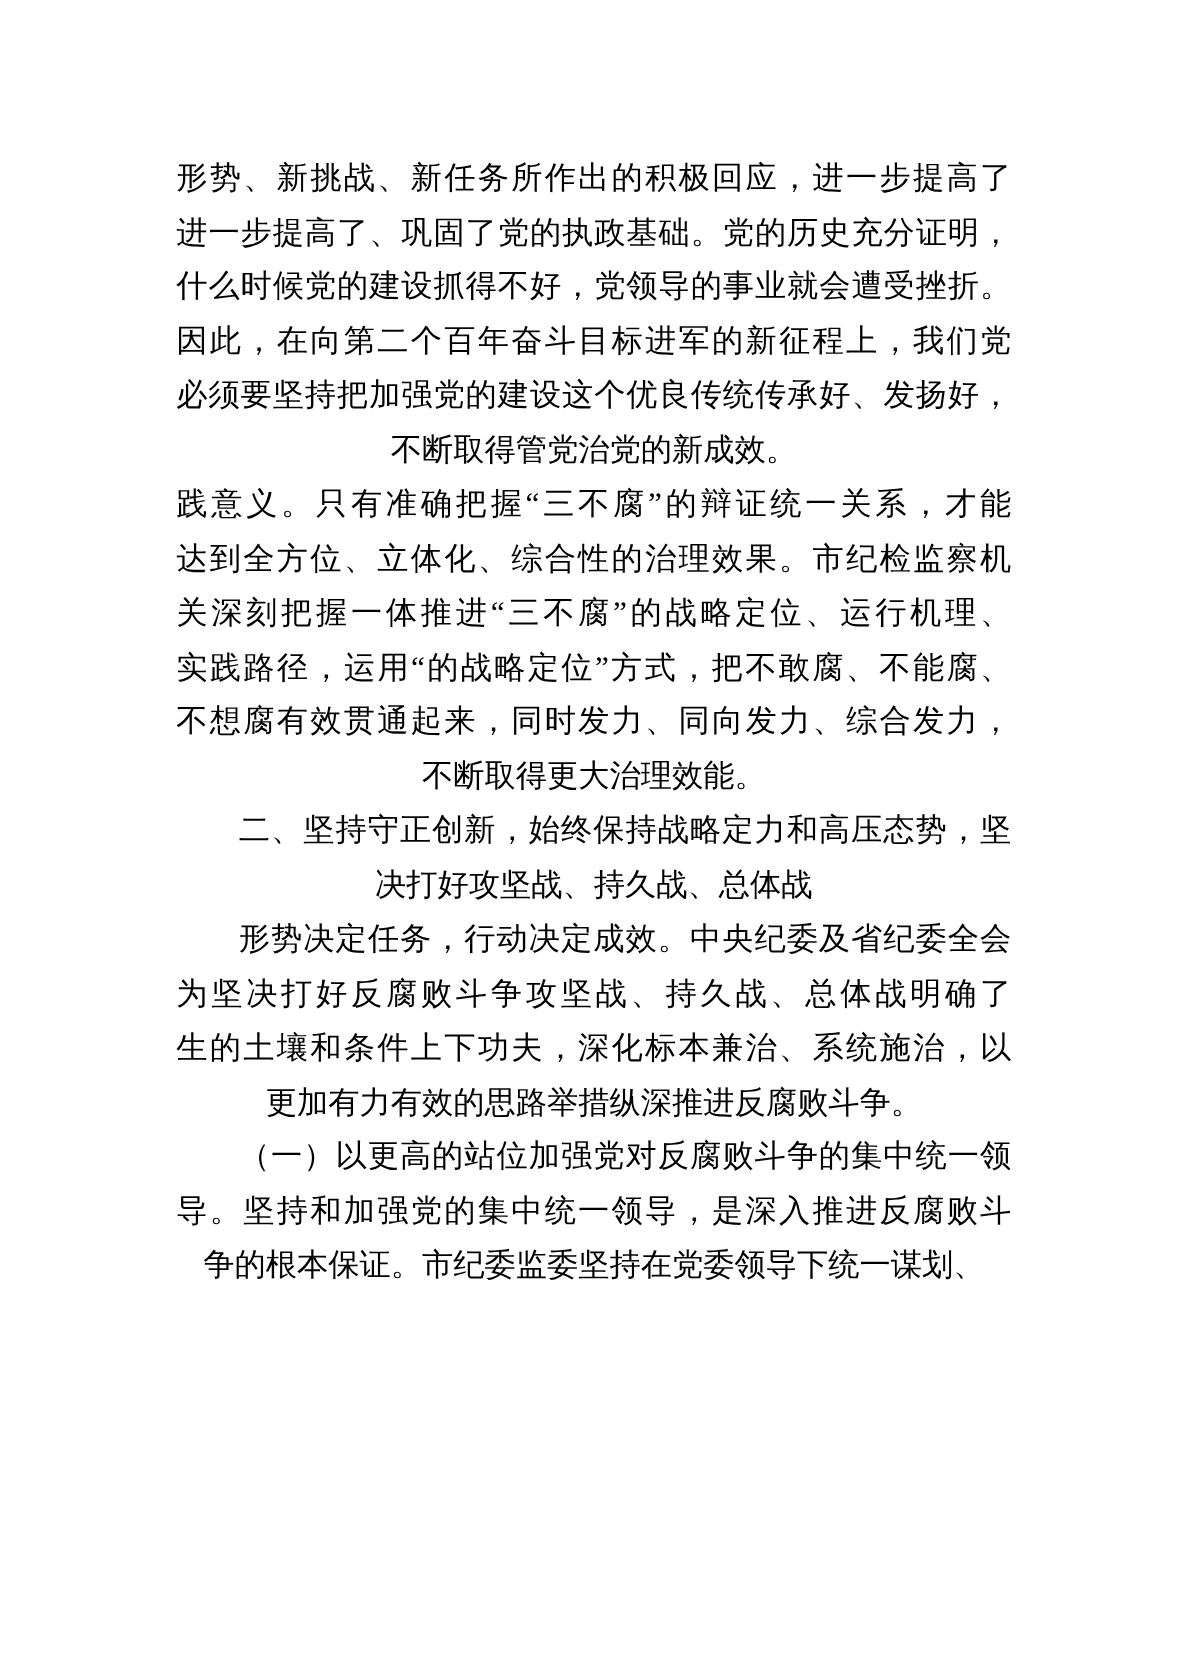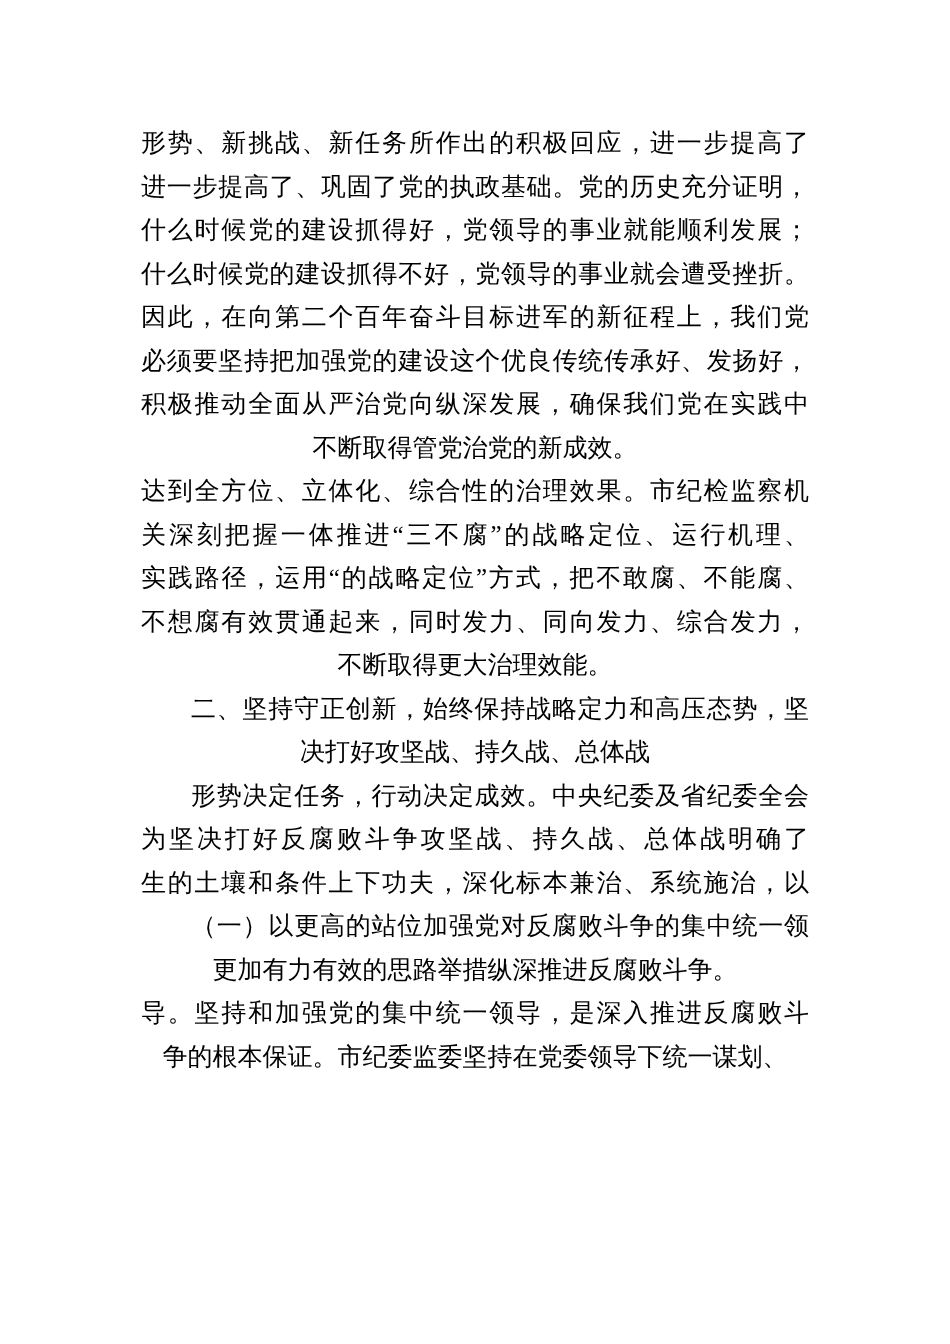--- a/index.html
+++ b/index.html
@@ -44,34 +44,33 @@
     text-indent: 2em;
   }
 </style>
 </head>
 <body>
 
 <div class="page">
   <div class="text-block" id="document-body">
       <div class="line j">形势、新挑战、新任务所作出的积极回应，进一步提高了</div>
       <div class="line j">进一步提高了、巩固了党的执政基础。党的历史充分证明，</div>
-      <div class="line j">什么时候党的建设抓得好，党领导的事业就能顺利发展；</div>
       <div class="line j">什么时候党的建设抓得不好，党领导的事业就会遭受挫折。</div>
       <div class="line j">因此，在向第二个百年奋斗目标进军的新征程上，我们党</div>
       <div class="line j">必须要坚持把加强党的建设这个优良传统传承好、发扬好，</div>
-      <div class="line j">积极推动全面从严治党向纵深发展，确保我们党在实践中</div>
       <div class="line l">不断取得管党治党的新成效。</div>
+      <div class="line j">践意义。只有准确把握“三不腐”的辩证统一关系，才能</div>
       <div class="line j">达到全方位、立体化、综合性的治理效果。市纪检监察机</div>
       <div class="line j">关深刻把握一体推进“三不腐”的战略定位、运行机理、</div>
       <div class="line j">实践路径，运用“的战略定位”方式，把不敢腐、不能腐、</div>
       <div class="line j">不想腐有效贯通起来，同时发力、同向发力、综合发力，</div>
       <div class="line l">不断取得更大治理效能。</div>
       <div class="line j ind">二、坚持守正创新，始终保持战略定力和高压态势，坚</div>
       <div class="line l">决打好攻坚战、持久战、总体战</div>
       <div class="line j ind">形势决定任务，行动决定成效。中央纪委及省纪委全会</div>
       <div class="line j">为坚决打好反腐败斗争攻坚战、持久战、总体战明确了</div>
       <div class="line j">生的土壤和条件上下功夫，深化标本兼治、系统施治，以</div>
+      <div class="line l">更加有力有效的思路举措纵深推进反腐败斗争。</div>
       <div class="line j ind">（一）以更高的站位加强党对反腐败斗争的集中统一领</div>
-      <div class="line l">更加有力有效的思路举措纵深推进反腐败斗争。</div>
       <div class="line j">导。坚持和加强党的集中统一领导，是深入推进反腐败斗</div>
       <div class="line l">争的根本保证。市纪委监委坚持在党委领导下统一谋划、</div>
     </div>
 </div>
 
 </body></html>

